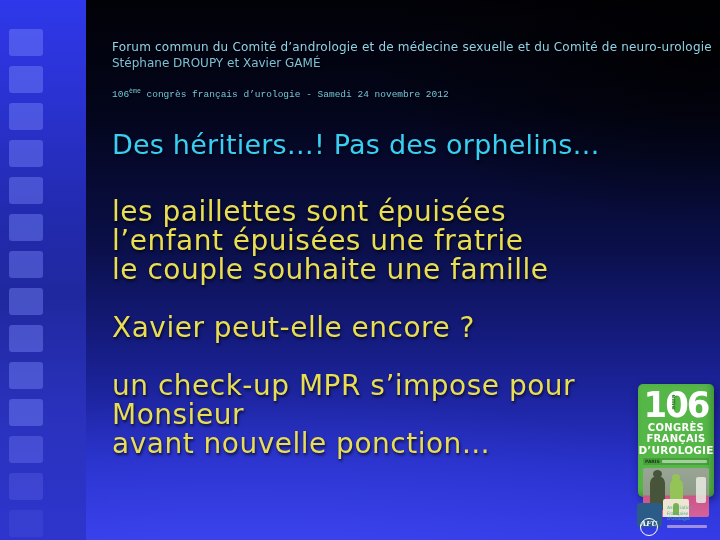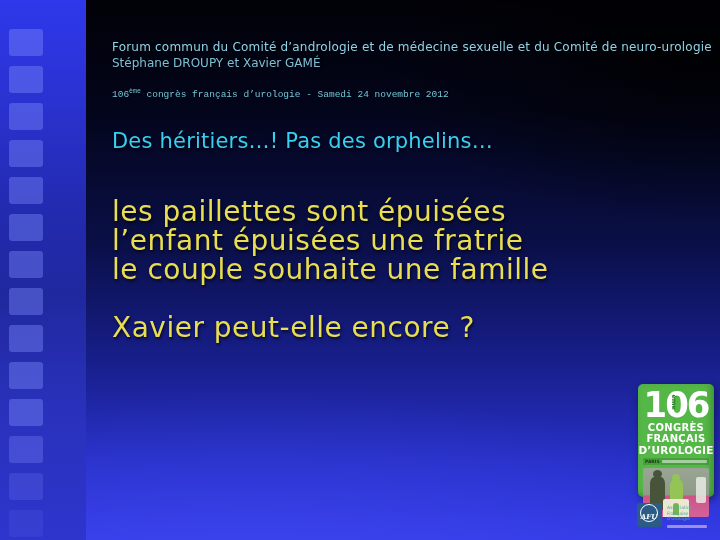--- a/index.html
+++ b/index.html
@@ -22,21 +22,21 @@
   }
   
   .hdr{position:absolute; left:112px; top:40px; width:600px; text-shadow:1px 1px 2px rgba(0,0,0,0.7);}
   .hdr-l1{font-size:12px; color:#8fd3e6; letter-spacing:0.2px;}
   .hdr-l2{font-size:12px; color:#7cc0d4; margin-top:2px;}
   .hdr-l3{font-size:9.5px; color:#72c6d8; margin-top:18px;font-family:Liberation Mono, monospace;}
   .hdr-l3 sup{font-size:6.5px;}
   
   .title{
     position:absolute; left:112px; top:129px; width:590px;
-    font-size:21px; color:#38cff2; letter-spacing:0.2px;
+    font-size:27px; color:#38cff2; letter-spacing:0.2px;
     text-shadow:1px 2px 3px rgba(0,0,0,0.65);
   }
   
   .body{
     position:absolute; left:112px; top:197px; width:590px;
     font-size:28px; line-height:29px; letter-spacing:0.5px;
     color:#e9de52; text-shadow:1px 2px 3px rgba(0,0,0,0.7);
   }
   .blank{height:29px;}
   
@@ -62,22 +62,22 @@
   .fig2{position:absolute; left:27px; top:11px; width:13px; height:31px; background:#93c455; border-radius:6px 6px 2px 2px;}
   .fig2::before{content:""; position:absolute; left:2px; top:-5px; width:8px; height:7px; border-radius:50%; background:#93c455;}
   .pillar{position:absolute; right:3px; top:9px; width:10px; height:26px; background:rgba(232,234,226,0.85); border-radius:2px;}
   .panel{position:absolute; left:50%; transform:translateX(-50%); bottom:0; width:26px; height:18px;
     background:#ece6d2; border-radius:2px 2px 0 0;}
   .panel-fig{position:absolute; left:50%; transform:translateX(-50%); bottom:2px; width:6px; height:12px;
     background:#79b34a; border-radius:3px 3px 0 0;}
   
   .afu{position:absolute; left:637px; top:503px; width:80px; height:34px;}
   .afu-tile{position:absolute; left:0; top:0; width:25px; height:24px; background:#2b5b87; border-radius:3px;}
-  .afu-circle{position:absolute; left:3px; top:1px; width:16px; height:16px; border:1.5px solid #fff;
-    border-radius:50%; display:flex; align-items:flex-end; justify-content:center;}
+  .afu-circle{position:absolute; left:3px; top:15px; width:16px; height:16px; border:1.5px solid #fff;
+    border-radius:50%; display:flex; align-items:flex-start; justify-content:center;}
   .afu-mono{font-family:"DejaVu Serif", serif; font-style:italic; font-weight:bold; font-size:7px; color:#fff;}
   .afu-name{position:absolute; left:30px; top:2px; font-size:4.5px; line-height:5.5px; color:#4fae9b;}
   .afu-site{position:absolute; left:30px; top:22px; width:40px; height:3px;
     background:rgba(185,165,225,0.8); border-radius:1px;}
 </style>
 </head>
 <body>
 
 <div class="slide">
 
@@ -106,20 +106,22 @@
 
   <div class="title">Des héritiers…! Pas des orphelins…</div>
 
   <div class="body">
     <div>les paillettes sont épuisées</div>
     <div>l’enfant épuisées une fratrie</div>
     <div>le couple souhaite une famille</div>
     <div class="blank"></div>
     <div>Xavier peut-elle encore ?</div>
     <div class="blank"></div>
+    <div>un check-up MPR s’impose pour Monsieur</div>
+    <div>avant nouvelle ponction…</div>
   </div>
 
   <div class="logo106">
     <div class="logo-number">
       <span>106</span>
       <span class="logo-eme">ème</span>
     </div>
     <div class="logo-line1">CONGRÈS FRANÇAIS</div>
     <div class="logo-line2">D’UROLOGIE</div>
     <div class="logo-strip">

